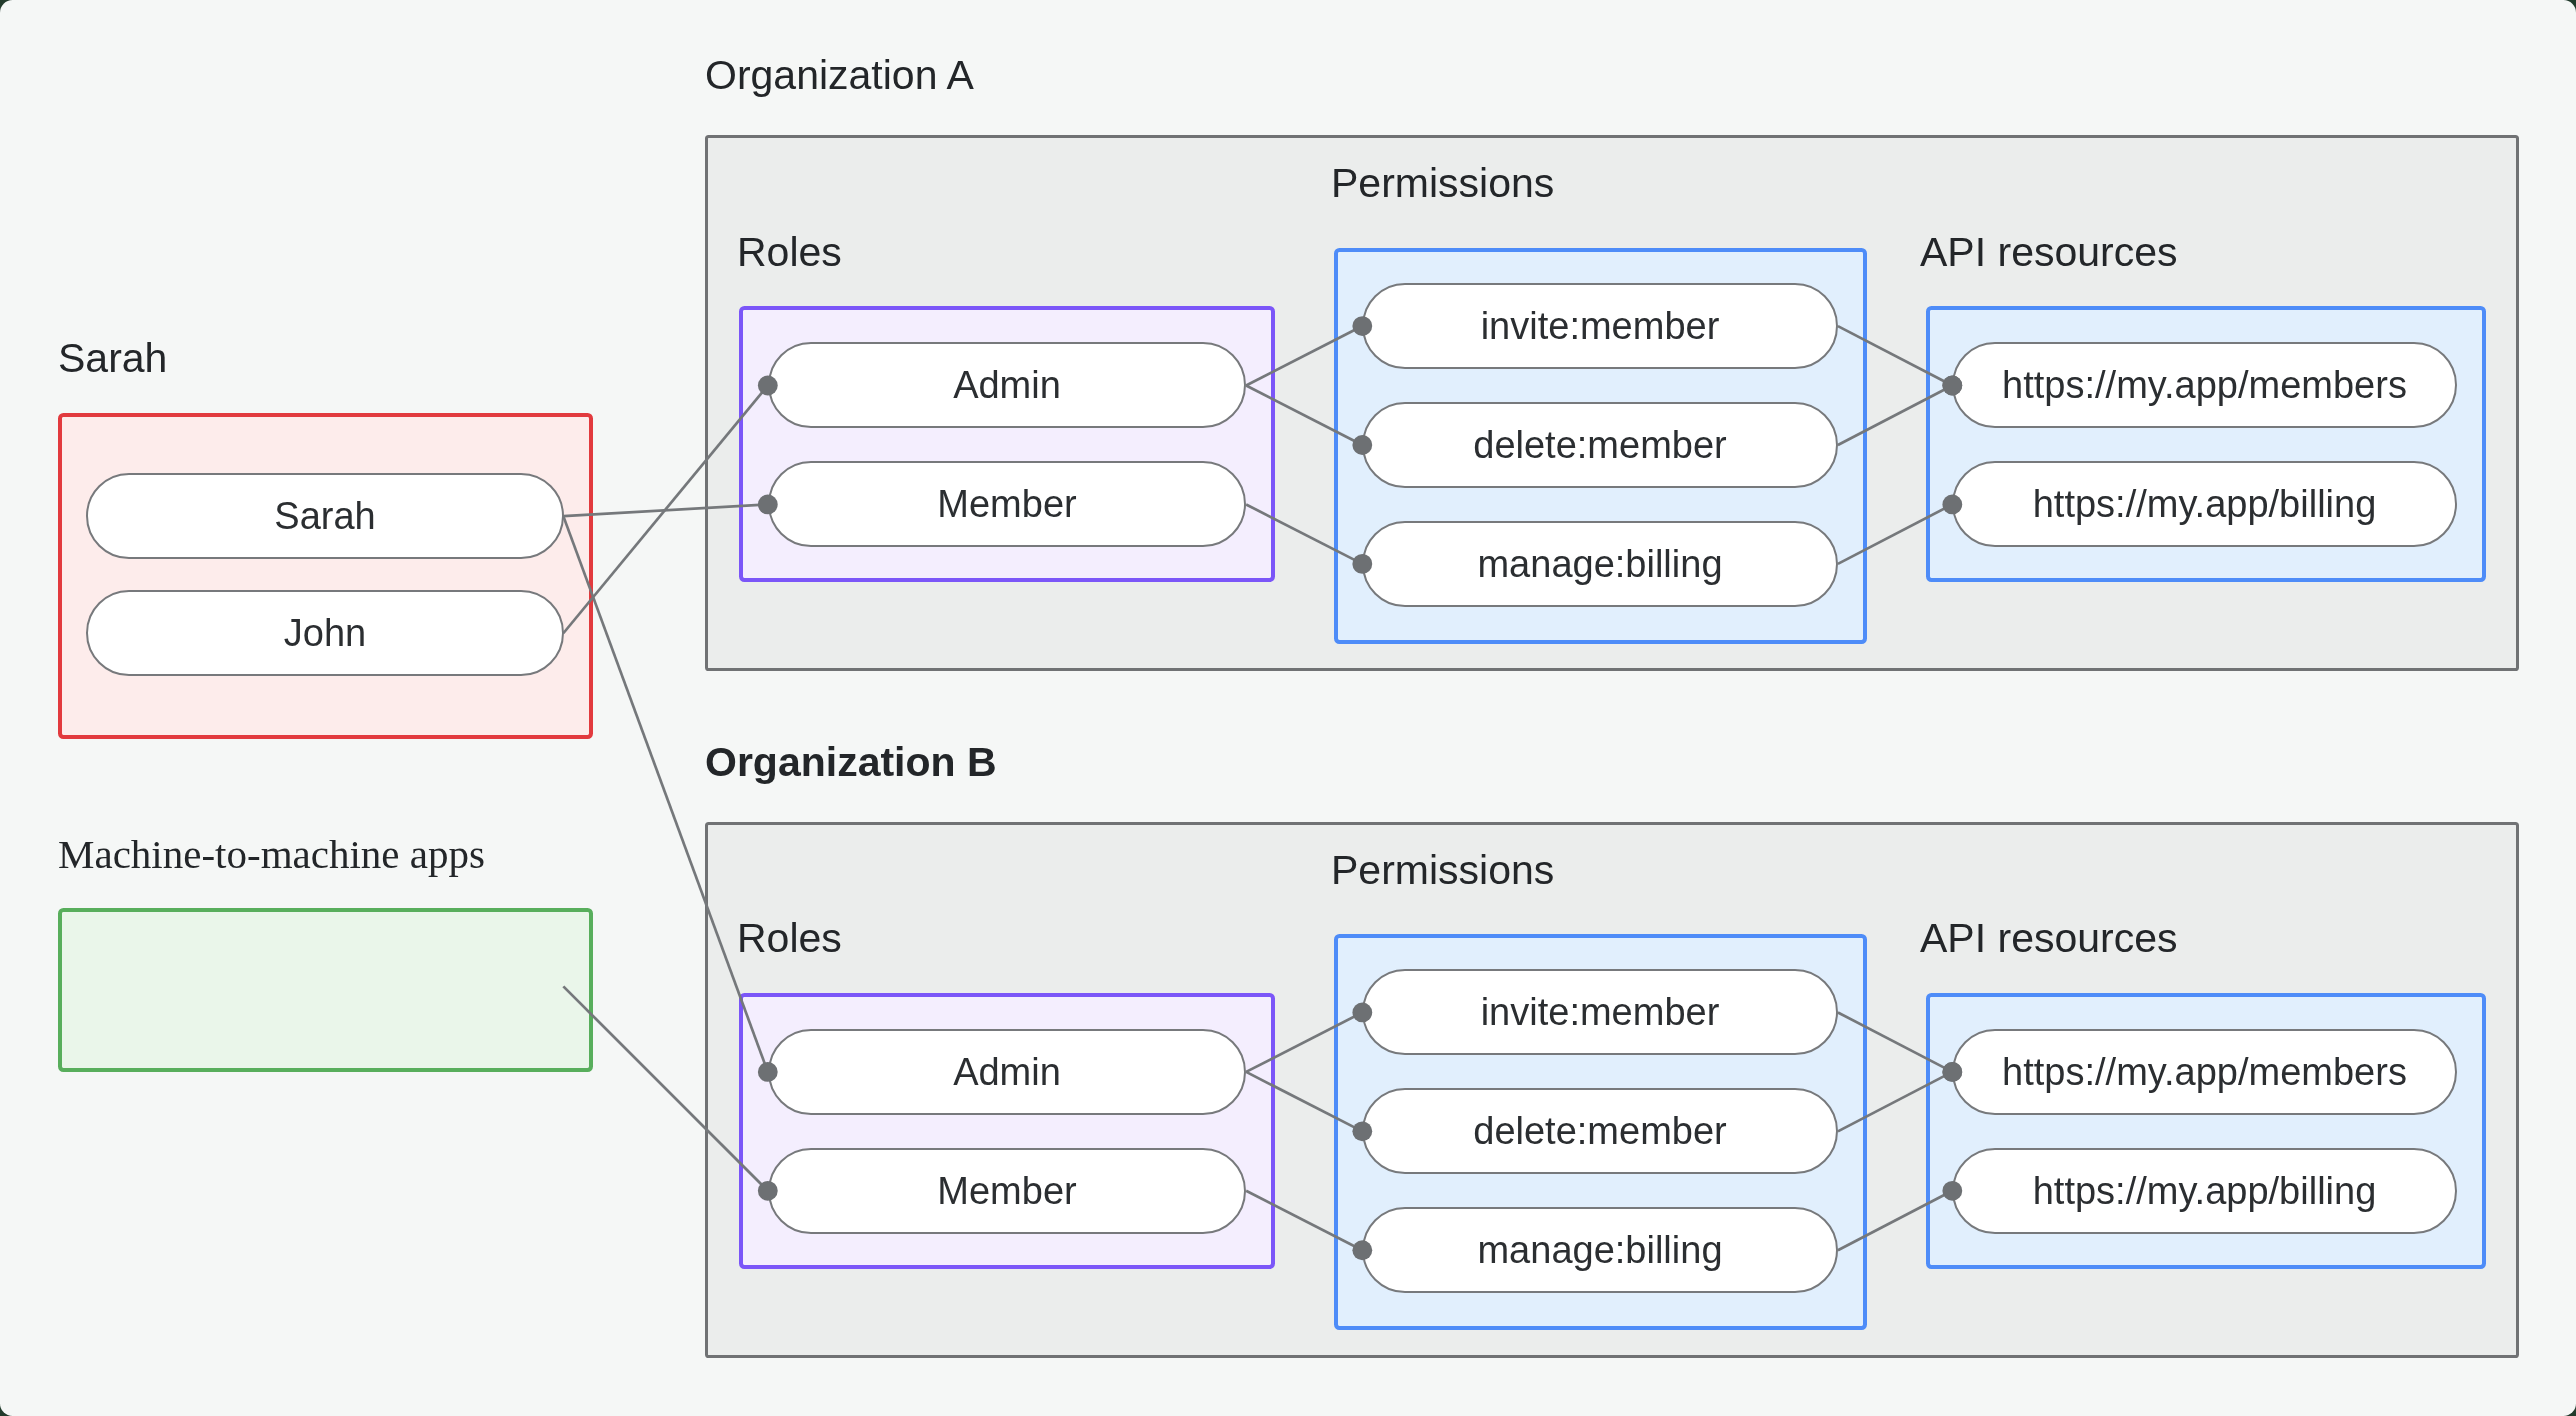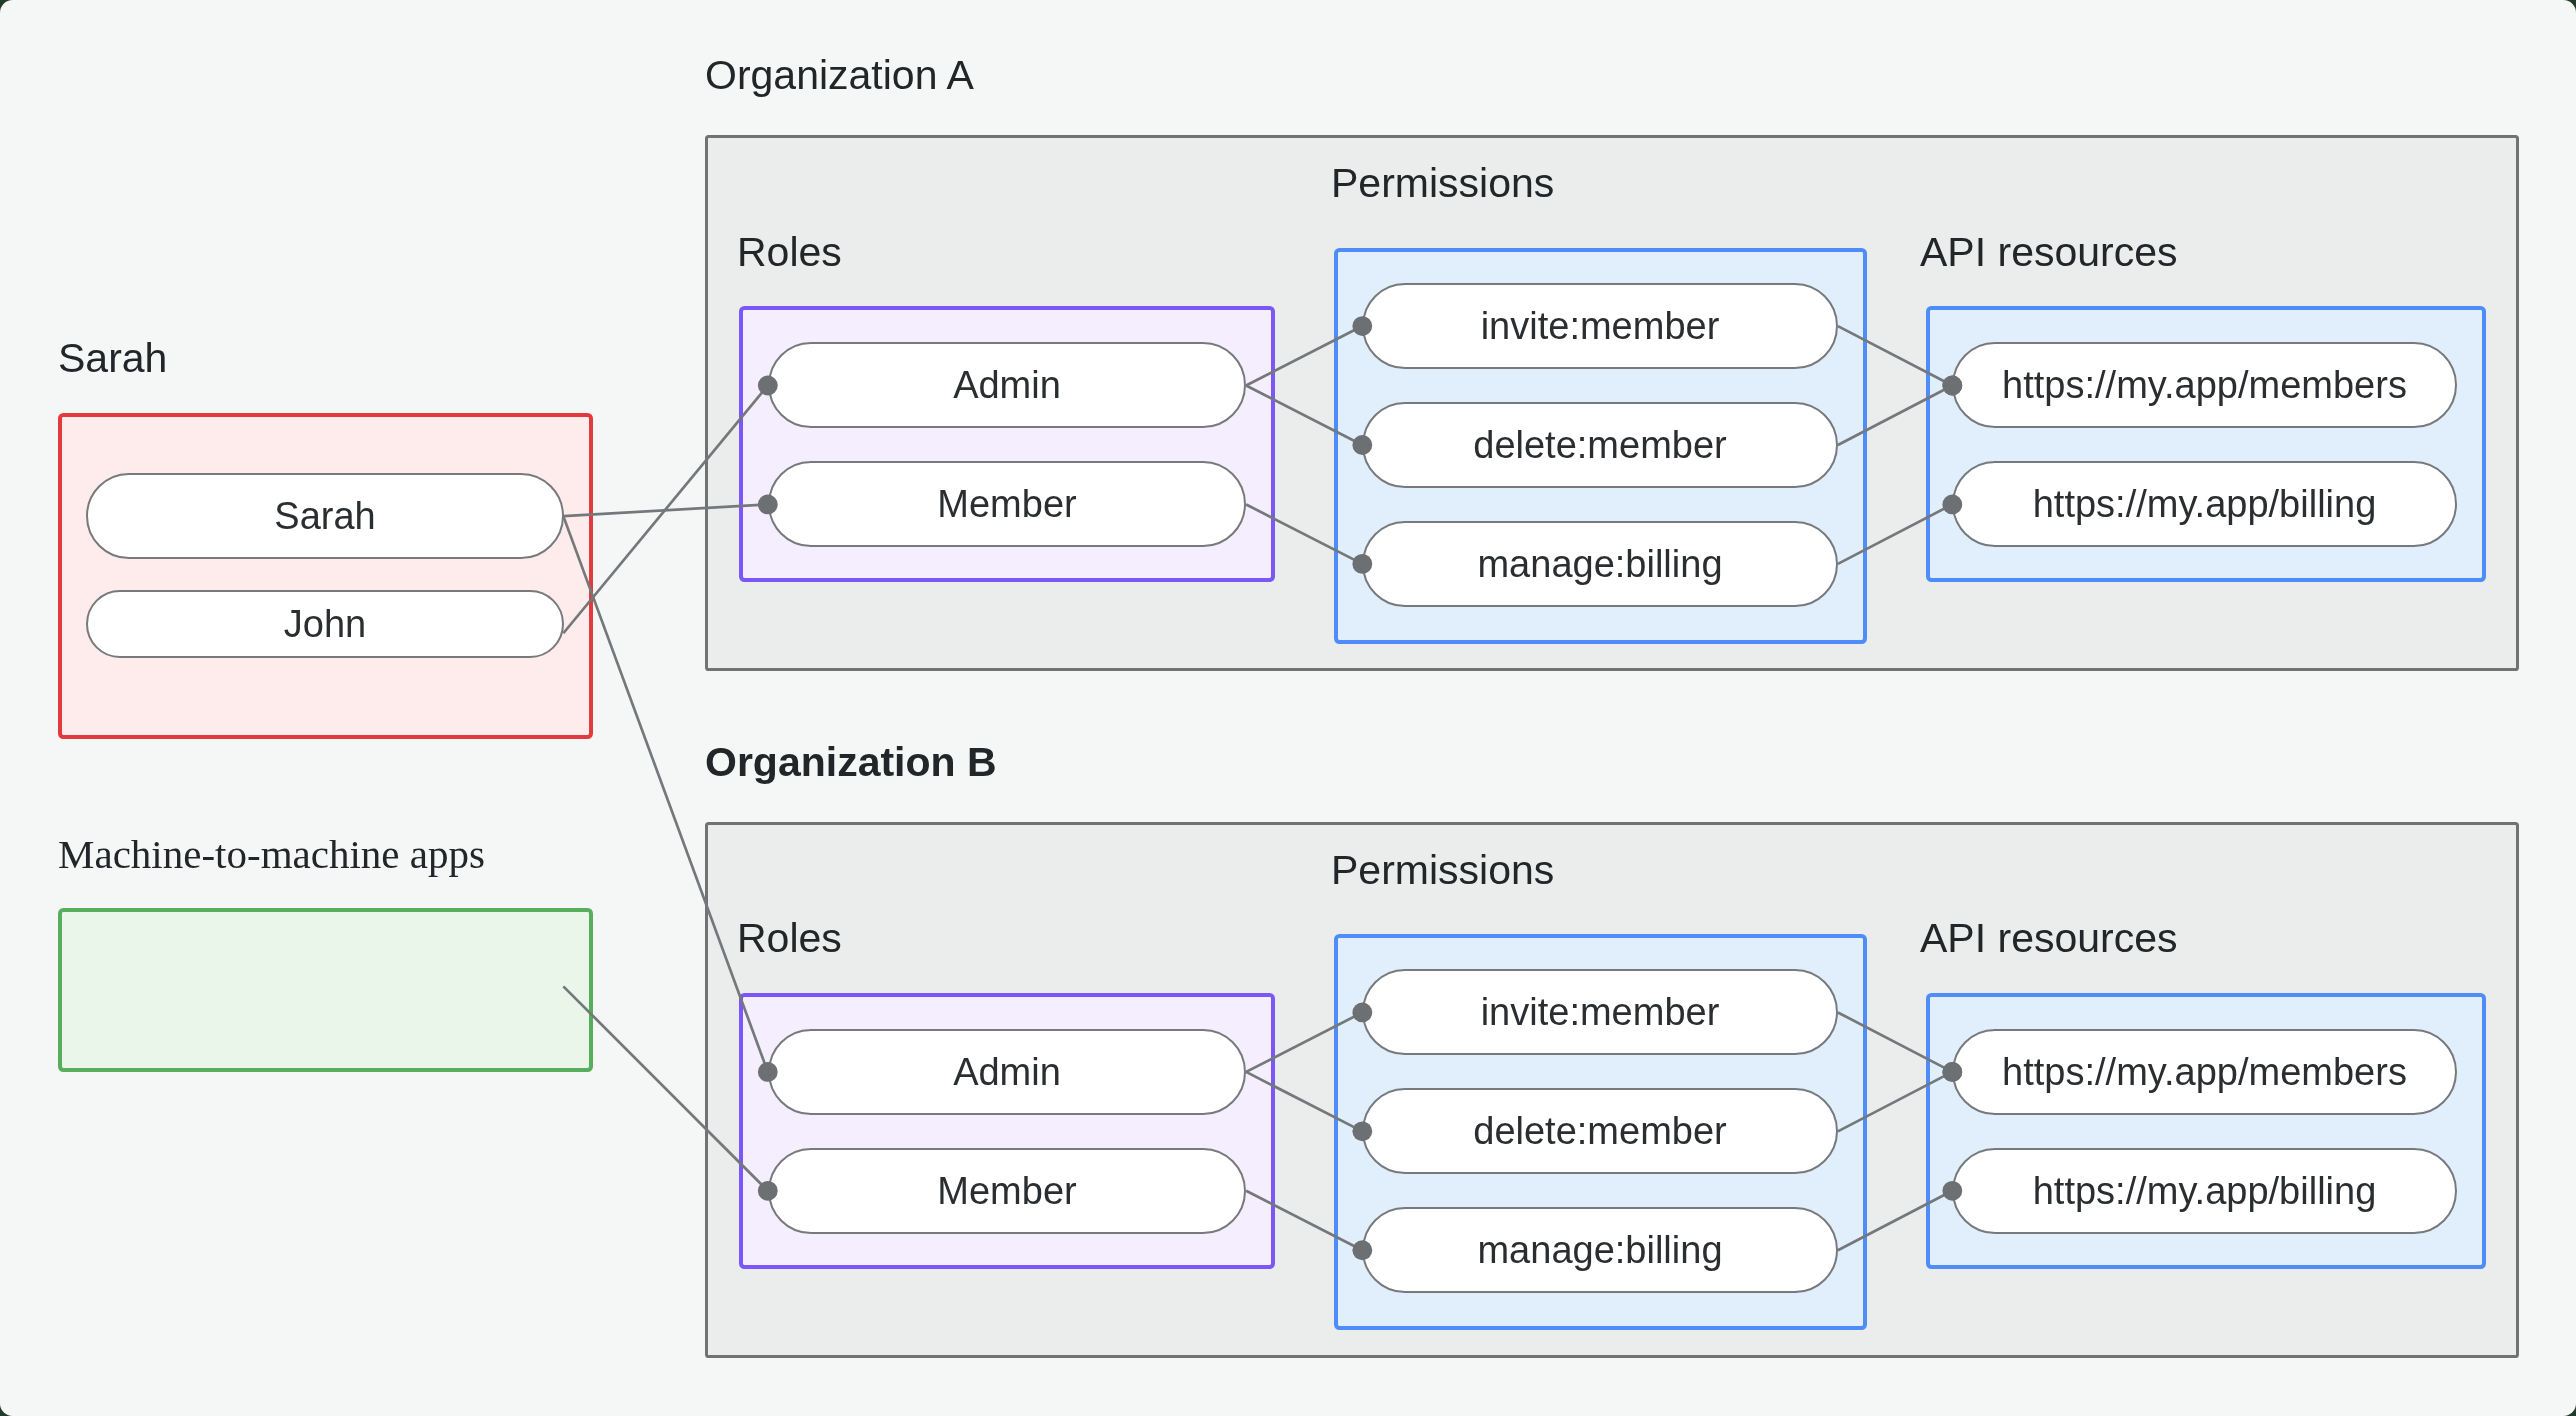--- a/index.html
+++ b/index.html
@@ -86,21 +86,21 @@
 </head>
 <body>
 
 <div class="canvas">
 
   <div class="group-label" style="left:58px; top:335px;">Sarah</div>
   <div class="users-box" style="left:58px; top:413px; width:535px; height:326px;"></div>
   <div class="pill" style="left:86px; top:473px; width:478px; height:86px;">
     <span>Sarah</span>
   </div>
-  <div class="pill" style="left:86px; top:590px; width:478px; height:68px;">
+  <div class="pill" style="left:86px; top:590px; width:478px; height:86px;">
     <span>John</span>
   </div>
 
   <div class="group-label" style="left:58px; top:831px;font-family:Liberation Serif, serif;">Machine-to-machine apps</div>
   <div class="m2m-box" style="left:58px; top:908px; width:535px; height:164px;"></div>
 
   <div class="group-label" style="left:705px; top:52px;">Organization A</div>
   <div class="org-box" style="left:705px; top:135px; width:1814px; height:536px;"></div>
 
   <div class="group-label" style="left:737px; top:229px;">Roles</div>

